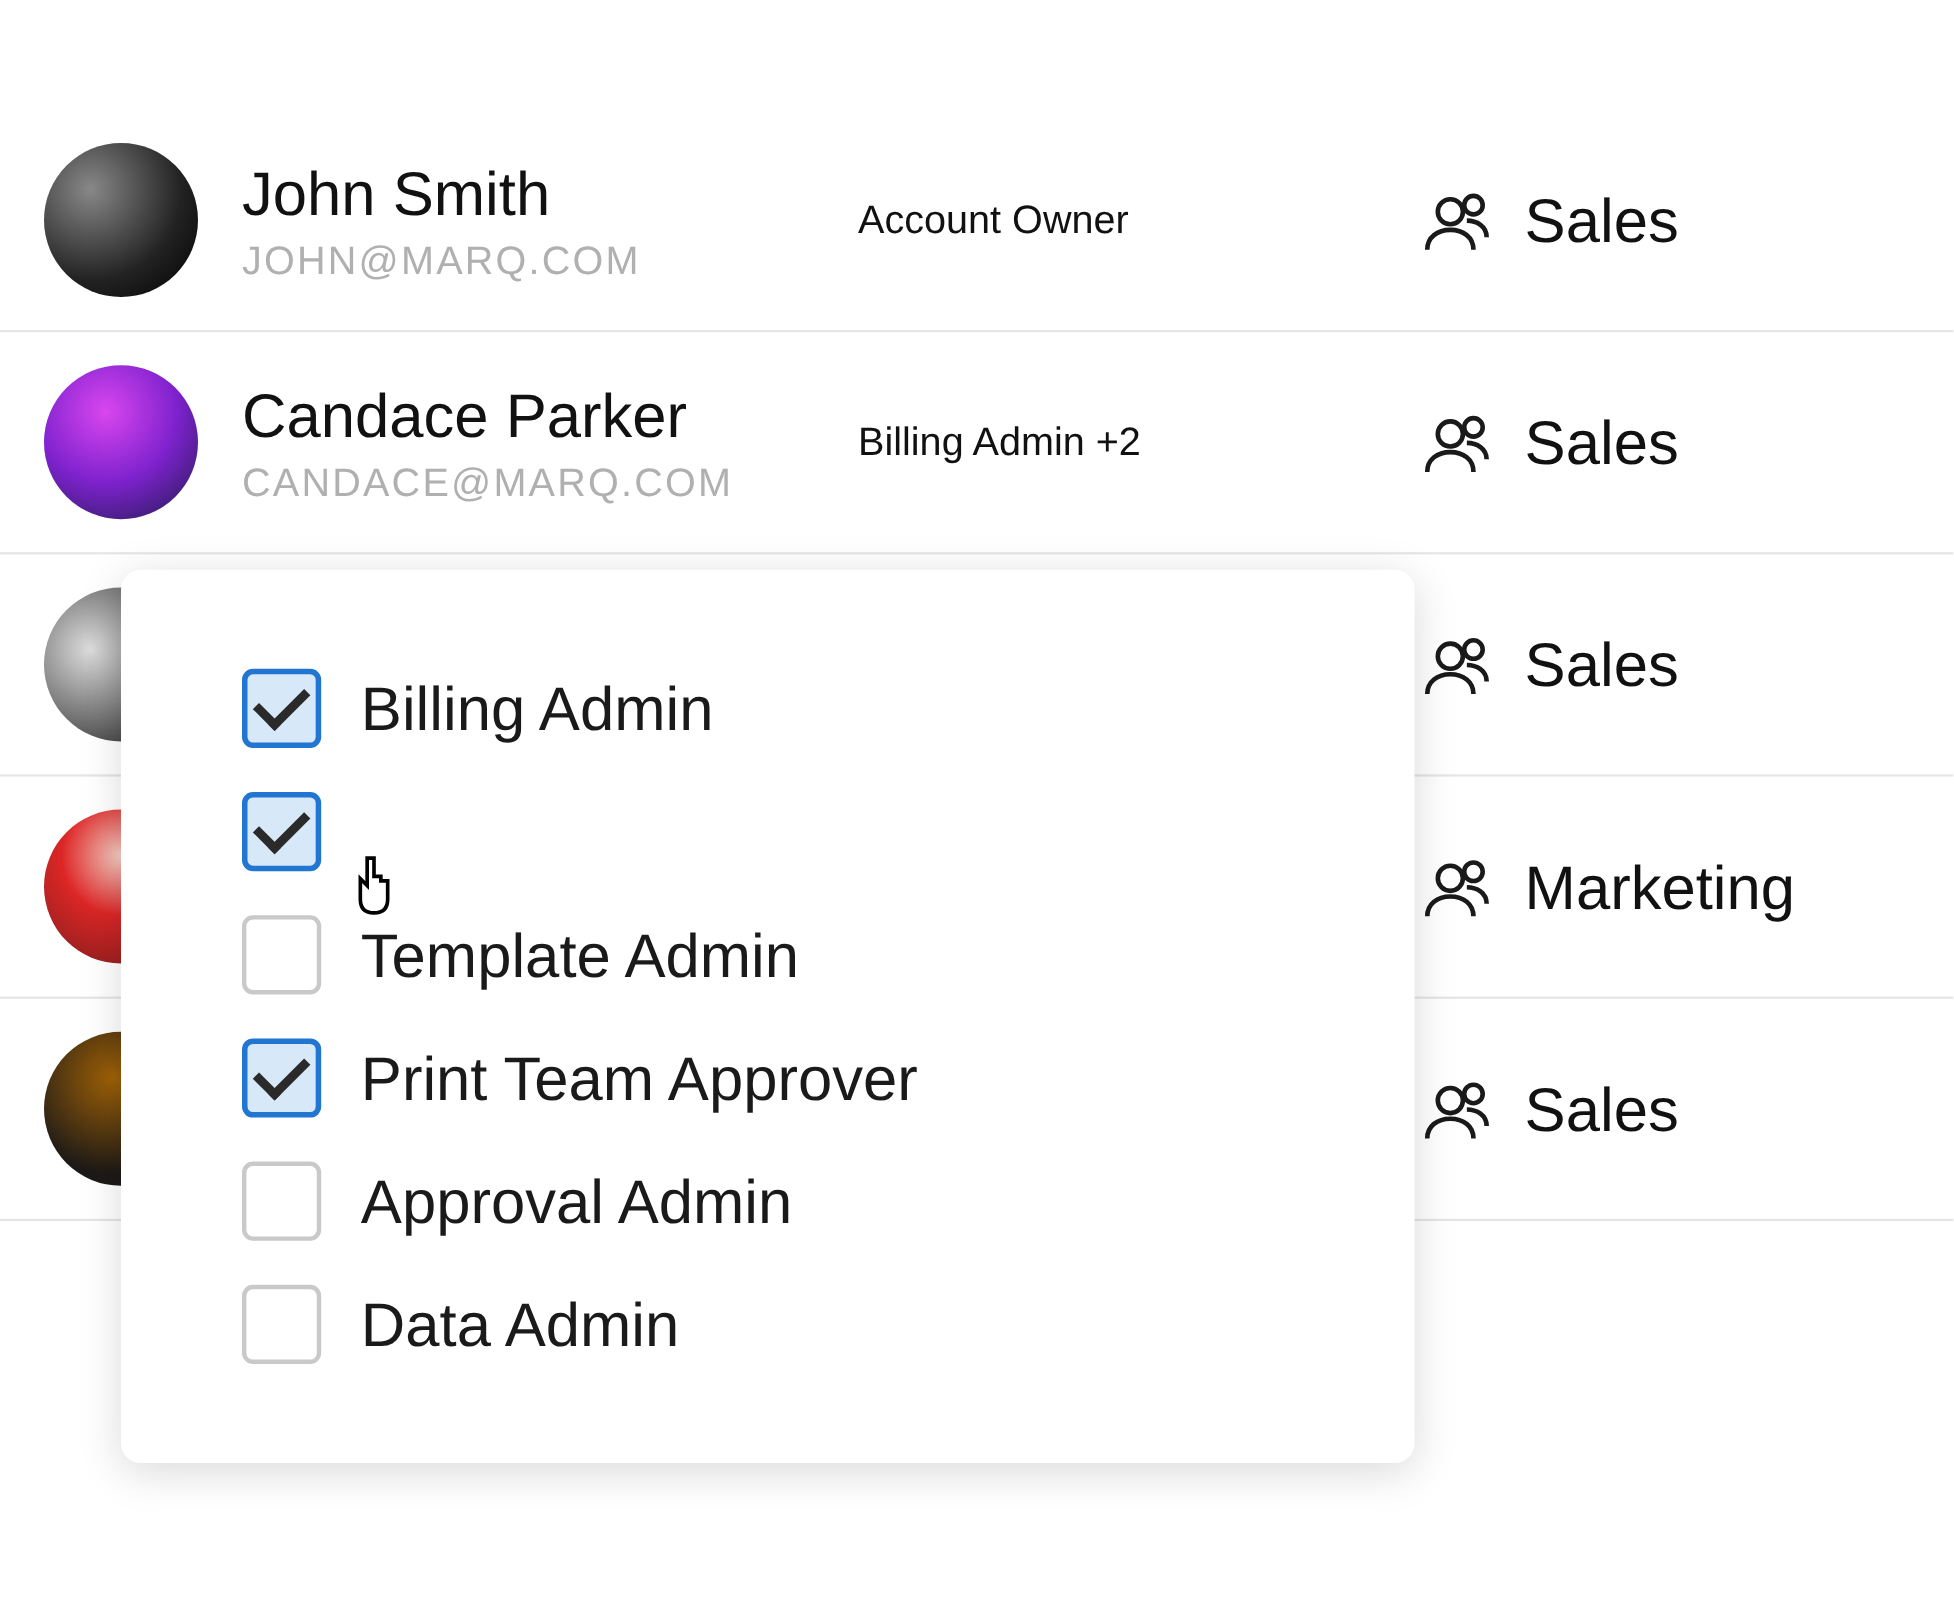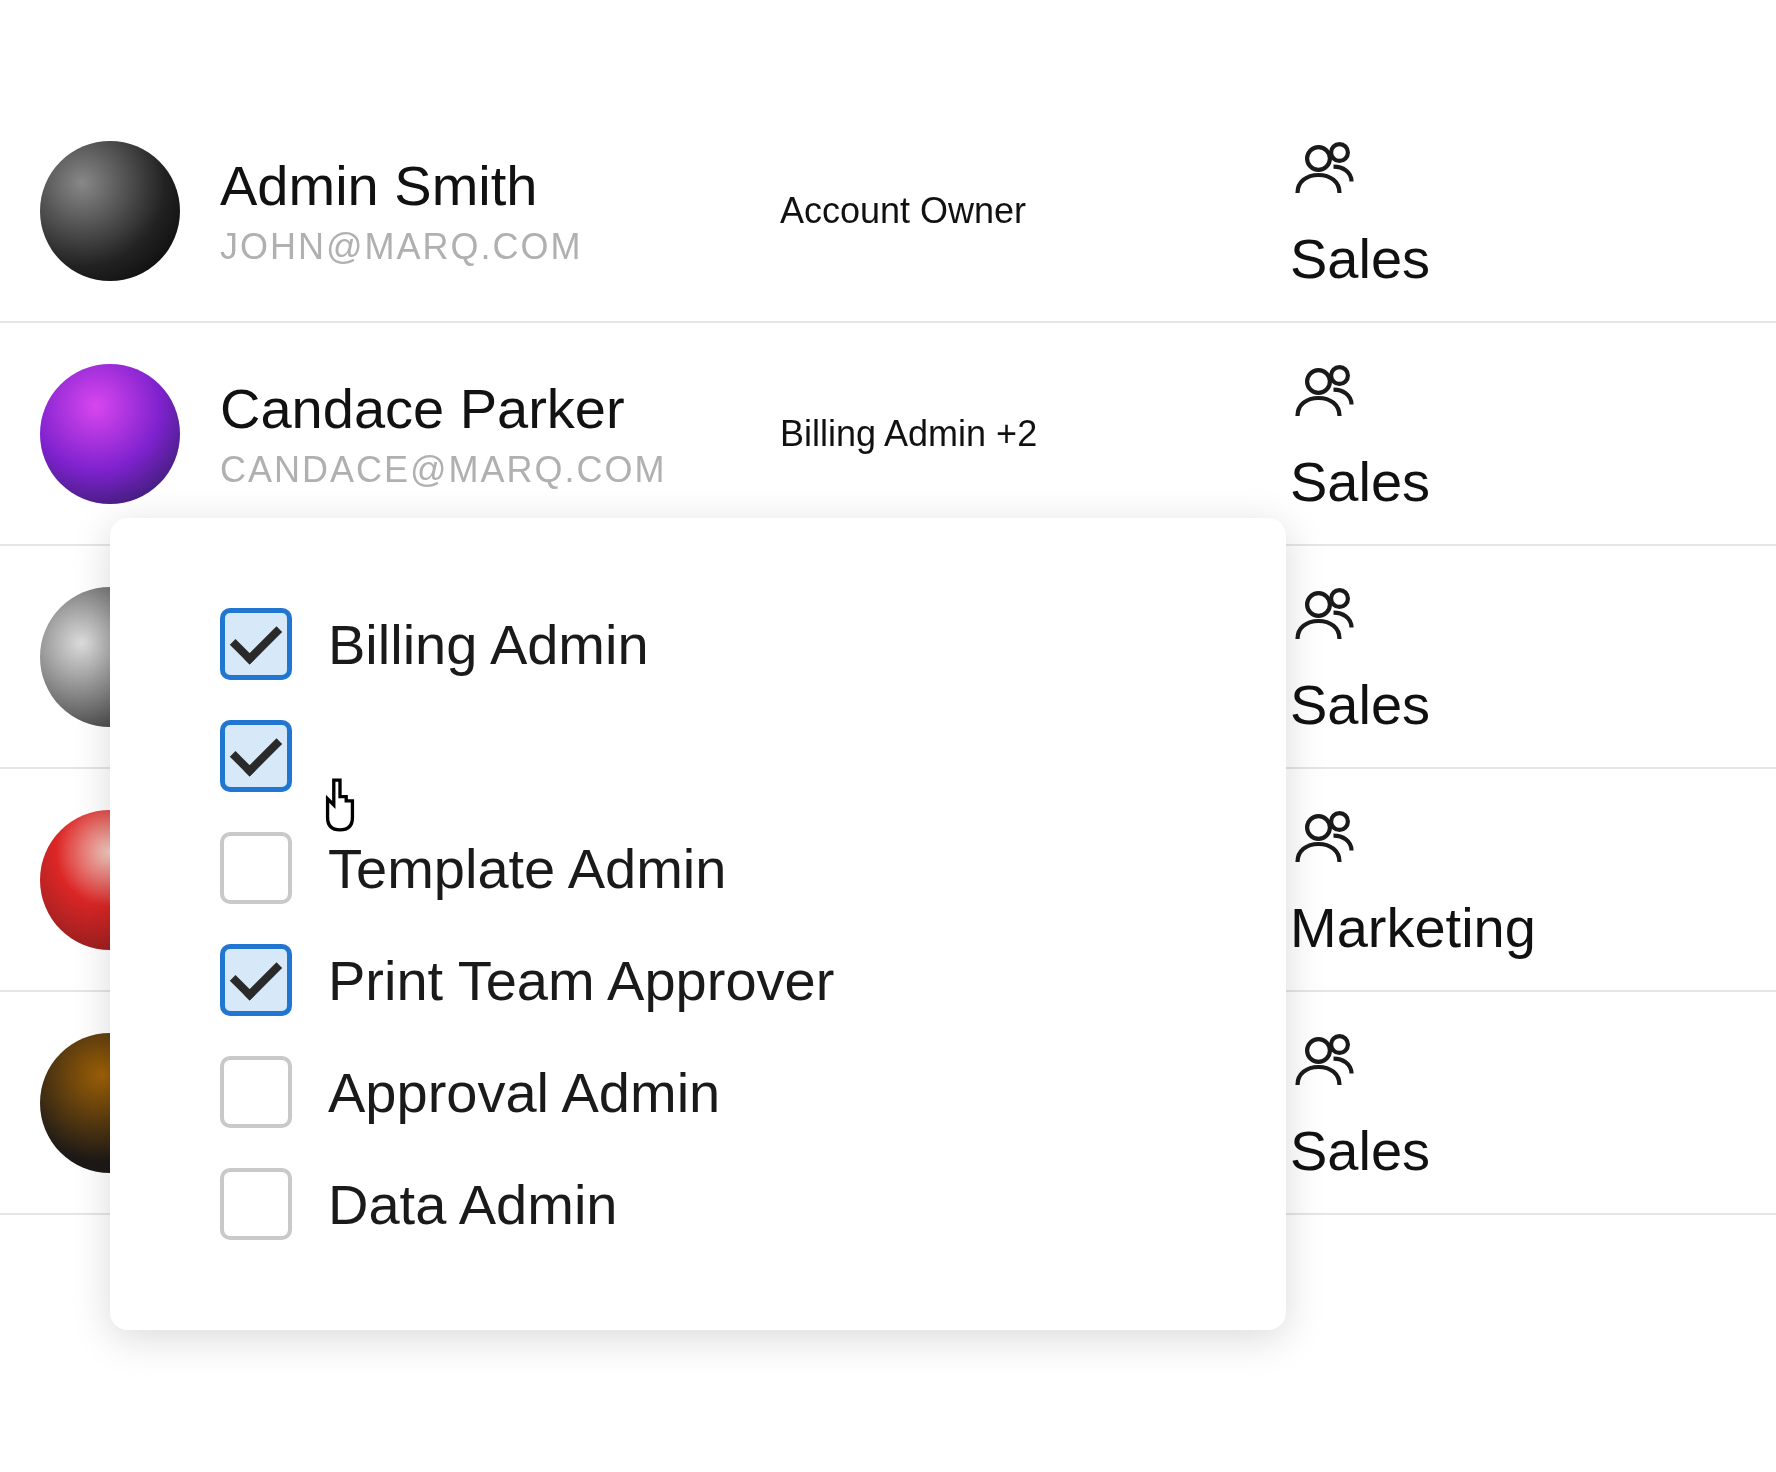--- a/index.html
+++ b/index.html
@@ -49,22 +49,22 @@
       letter-spacing: 2px;
     }
     .role-col {
       width: 510px;
       flex-shrink: 0;
       font-size: 36px;
       color: #111;
     }
     .team-col {
       display: flex;
+      align-items: center;
       gap: 24px;
-      flex-direction: column;
     }
     .team-icon {
       width: 72px;
       height: 72px;
     }
     .team-name {
       font-size: 56px;
       color: #111;
     }
     
@@ -124,21 +124,21 @@
       z-index: 20;
       pointer-events: none;
     }
   </style>
 </head>
 <body>
 
 <div class="user-row">
   <div class="avatar a1"></div>
   <div class="user-info">
-    <div class="user-name">Admin Smith</div>
+    <div class="user-name">John Smith</div>
     <div class="user-email">JOHN@MARQ.COM</div>
   </div>
   <div class="role-col">Account Owner</div>
   <div class="team-col">
     <svg class="team-icon" viewBox="0 0 24 24" fill="none" stroke="#1a1a1a" stroke-width="1.4">
       <circle cx="9.5" cy="9.5" r="3.8"></circle>
       <path d="M2.5 21c0-3.8 3.1-6 7-6s7 2.2 7 6"></path>
       <circle cx="16.5" cy="7.5" r="2.8"></circle>
       <path d="M14.5 12.2c3 0 6 1.7 6 5"></path>
     </svg>

